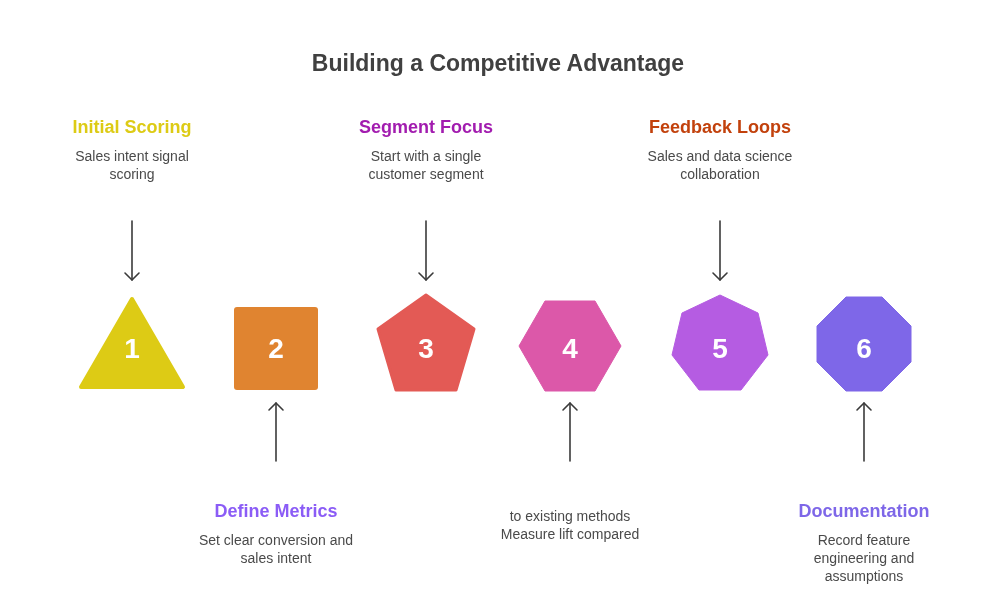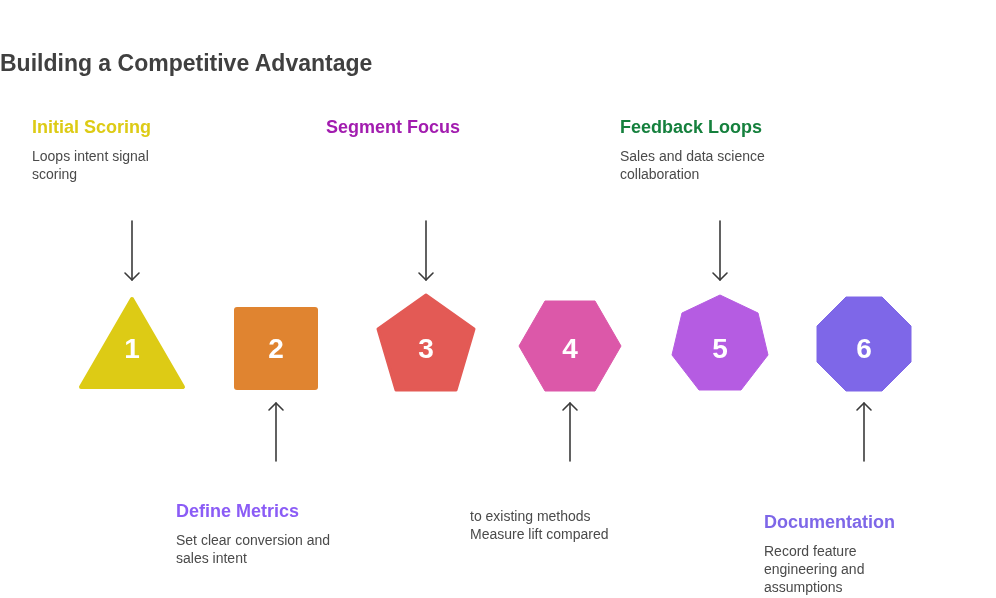--- a/index.html
+++ b/index.html
@@ -1,66 +1,70 @@
 <!DOCTYPE html>
 <html><head>
 <meta charset="utf-8">
 <style>
   html, body { margin: 0; padding: 0; background: #ffffff; }
   body { width: 996px; height: 598px; position: relative; overflow: hidden;
          font-family: "Liberation Sans", sans-serif; }
-  .title { position: absolute; top: 48px; left: 0; width: 996px; text-align: left;
+  .title { position: absolute; top: 48px; left: 0; width: 996px; text-align: center;
            font-size: 23px; font-weight: bold; color: #404040; line-height: 30px; }
-  .label { position: absolute; width: 200px; }
+  .label { position: absolute; width: 200px; text-align: center; }
   .label .heading { font-size: 18px; font-weight: bold; line-height: 24px; }
   .label .desc { margin-top: 8px; font-size: 14px; color: #4a4a4a; line-height: 18px; }
   svg.stage { position: absolute; left: 0; top: 0; }
   .num { font-family: "Liberation Sans", sans-serif; font-weight: bold; font-size: 28px; fill: #ffffff; }
 </style>
 </head>
 <body>
 
 <div class="title">Building a Competitive Advantage</div>
 
 <div class="label" id="label-0" style="left:32px; top:115px;">
   <div class="heading" style="color: rgb(221, 203, 21);">Initial Scoring</div>
   <div class="desc">
-    <div>Loops intent signal</div>
+    <div>Sales intent signal</div>
     <div>scoring</div>
   </div>
 </div>
 
 <div class="label" id="label-1" style="left:176px; top:499px;">
   <div class="heading" style="color: #8b5cf6;">Define Metrics</div>
   <div class="desc">
     <div>Set clear conversion and</div>
     <div>sales intent</div>
   </div>
 </div>
 
 <div class="label" id="label-2" style="left:326px; top:115px;">
   <div class="heading" style="color: #a21caf;">Segment Focus</div>
+  <div class="desc">
+    <div>Start with a single</div>
+    <div>customer segment</div>
+  </div>
 </div>
 
 <div class="label" id="label-3" style="left:470px; top:499px;">
   <div class="desc">
     <div>to existing methods</div>
     <div>Measure lift compared</div>
   </div>
 </div>
 
 <div class="label" id="label-4" style="left:620px; top:115px;">
-  <div class="heading" style="color: #15803d;">Feedback Loops</div>
+  <div class="heading" style="color: #c2410c;">Feedback Loops</div>
   <div class="desc">
     <div>Sales and data science</div>
     <div>collaboration</div>
   </div>
 </div>
 
-<div class="label" id="label-5" style="left:764px; top:499px;margin-top:11px;">
+<div class="label" id="label-5" style="left:764px; top:499px;">
   <div class="heading" style="color: rgb(126, 103, 232);">Documentation</div>
   <div class="desc">
     <div>Record feature</div>
     <div>engineering and</div>
     <div>assumptions</div>
   </div>
 </div>
 
 <svg class="stage" width="996" height="598" viewBox="0 0 996 598">
 

